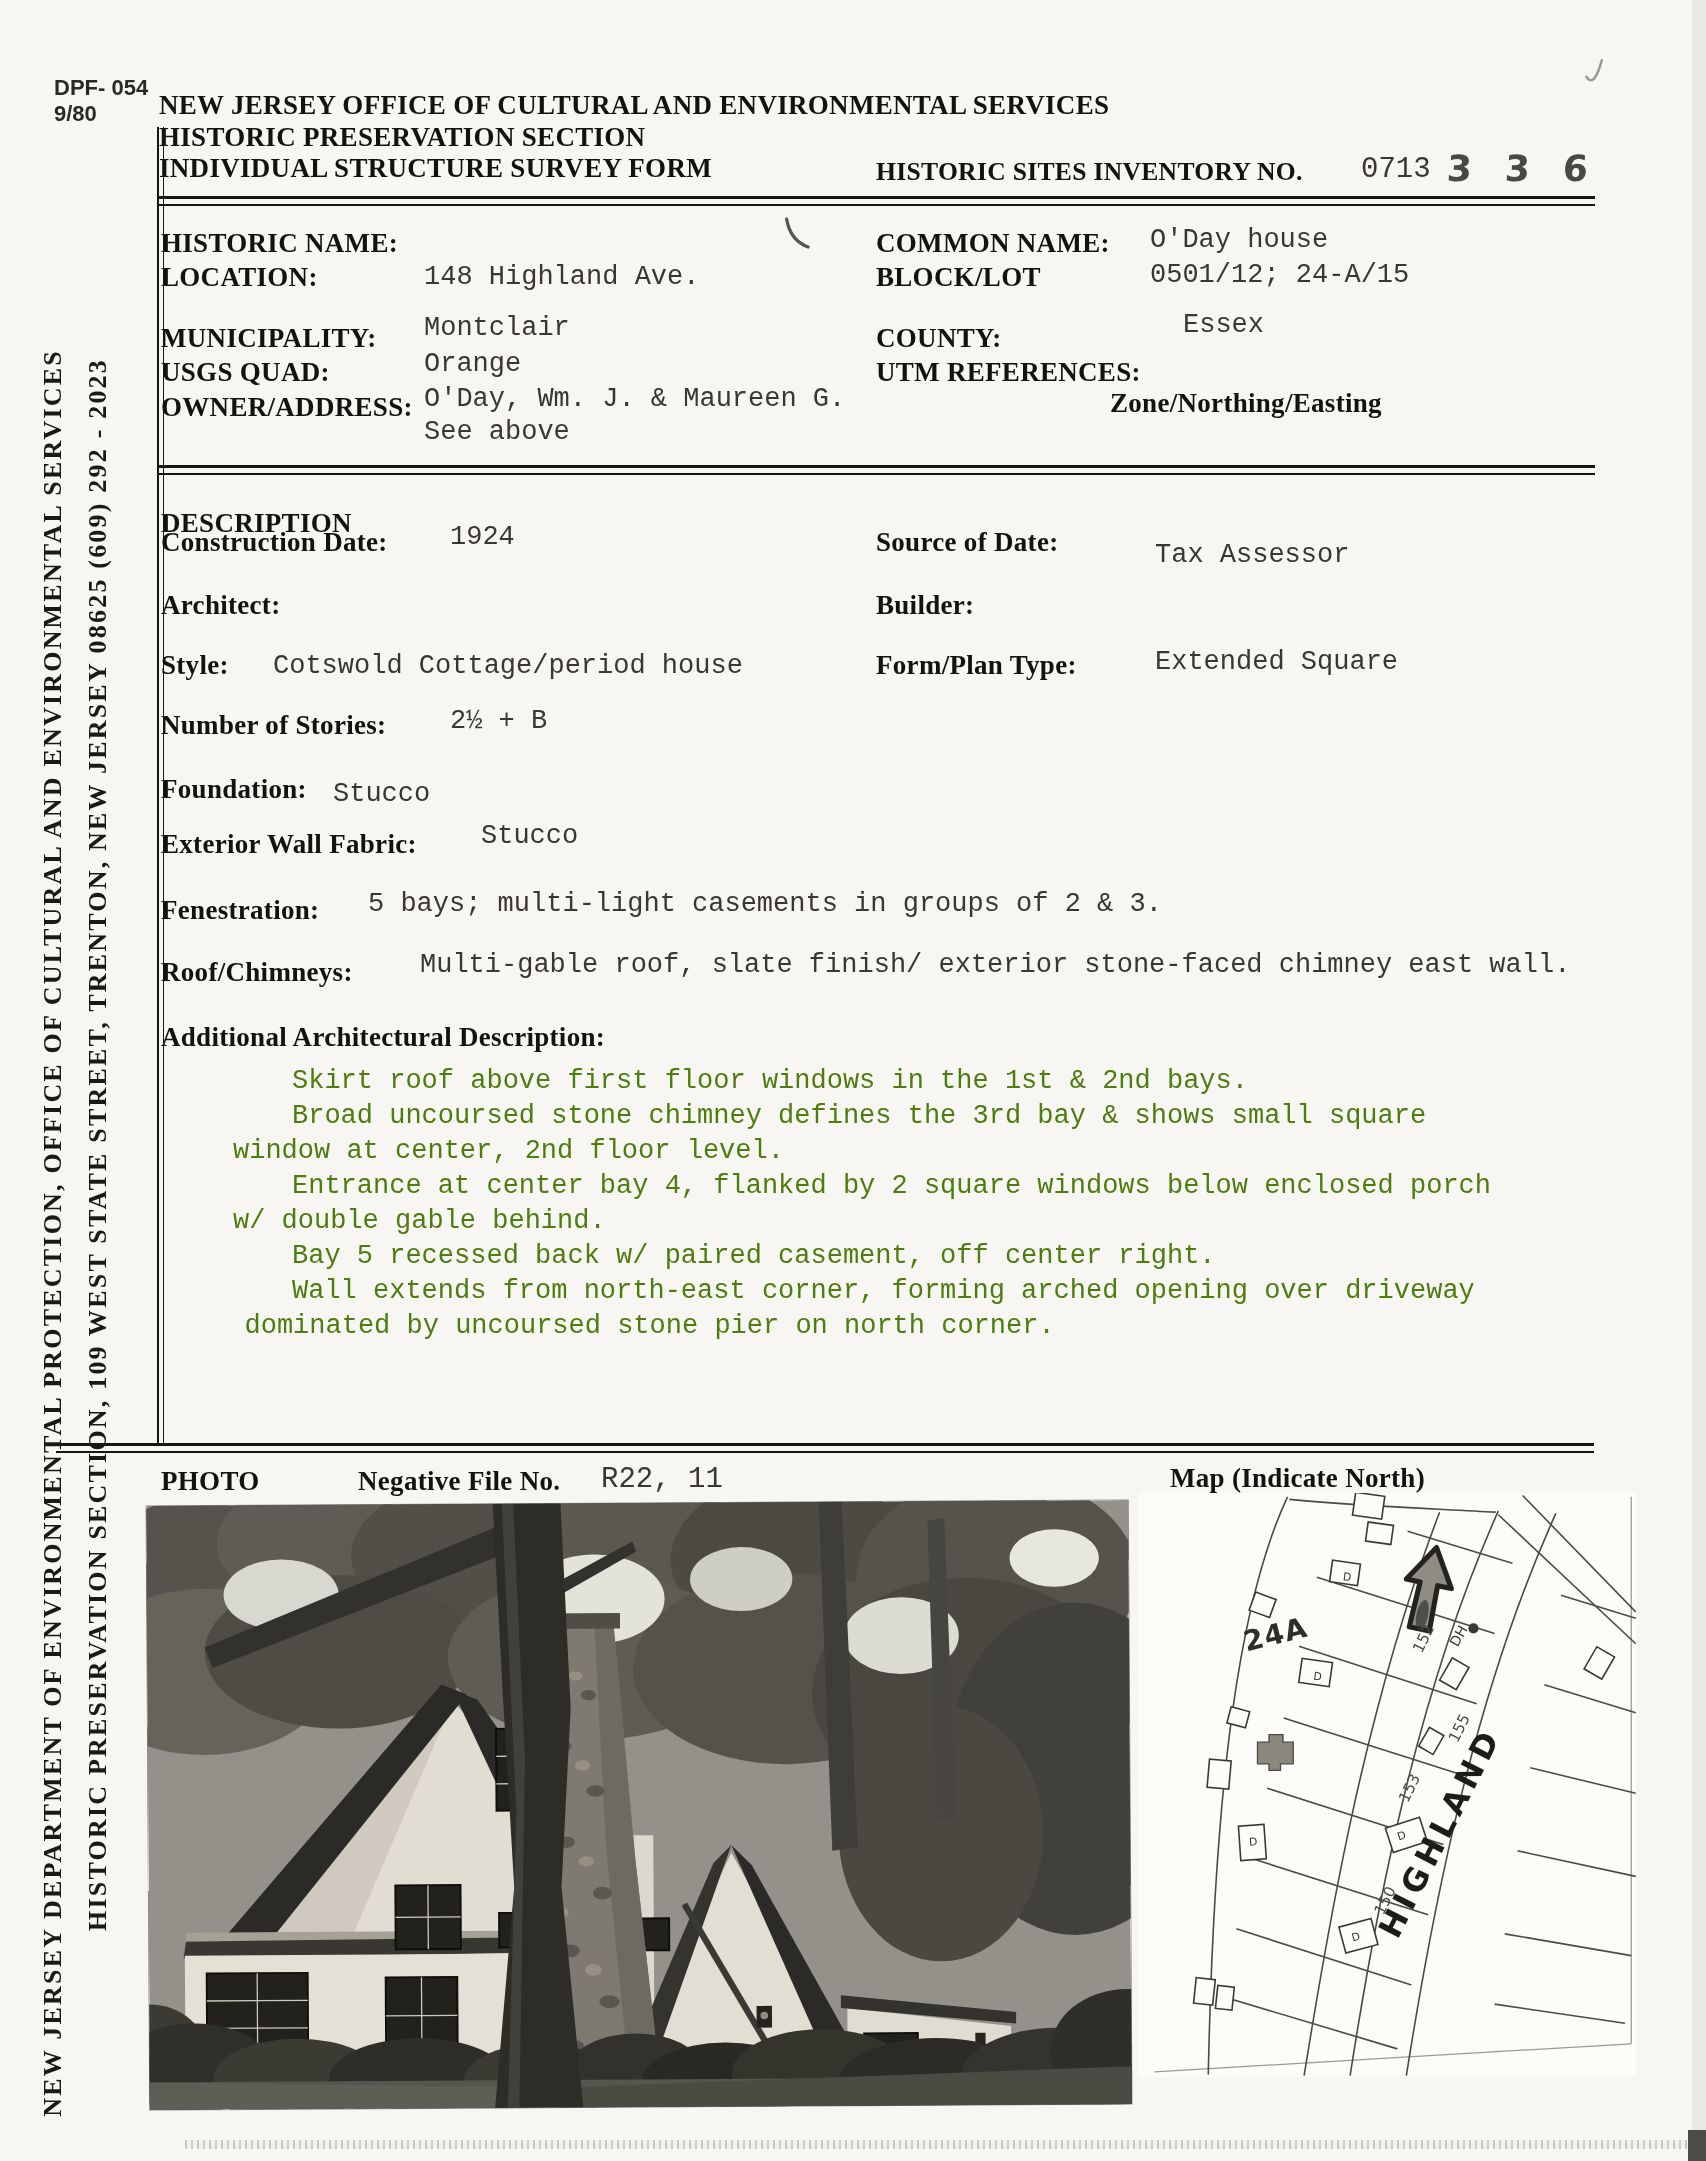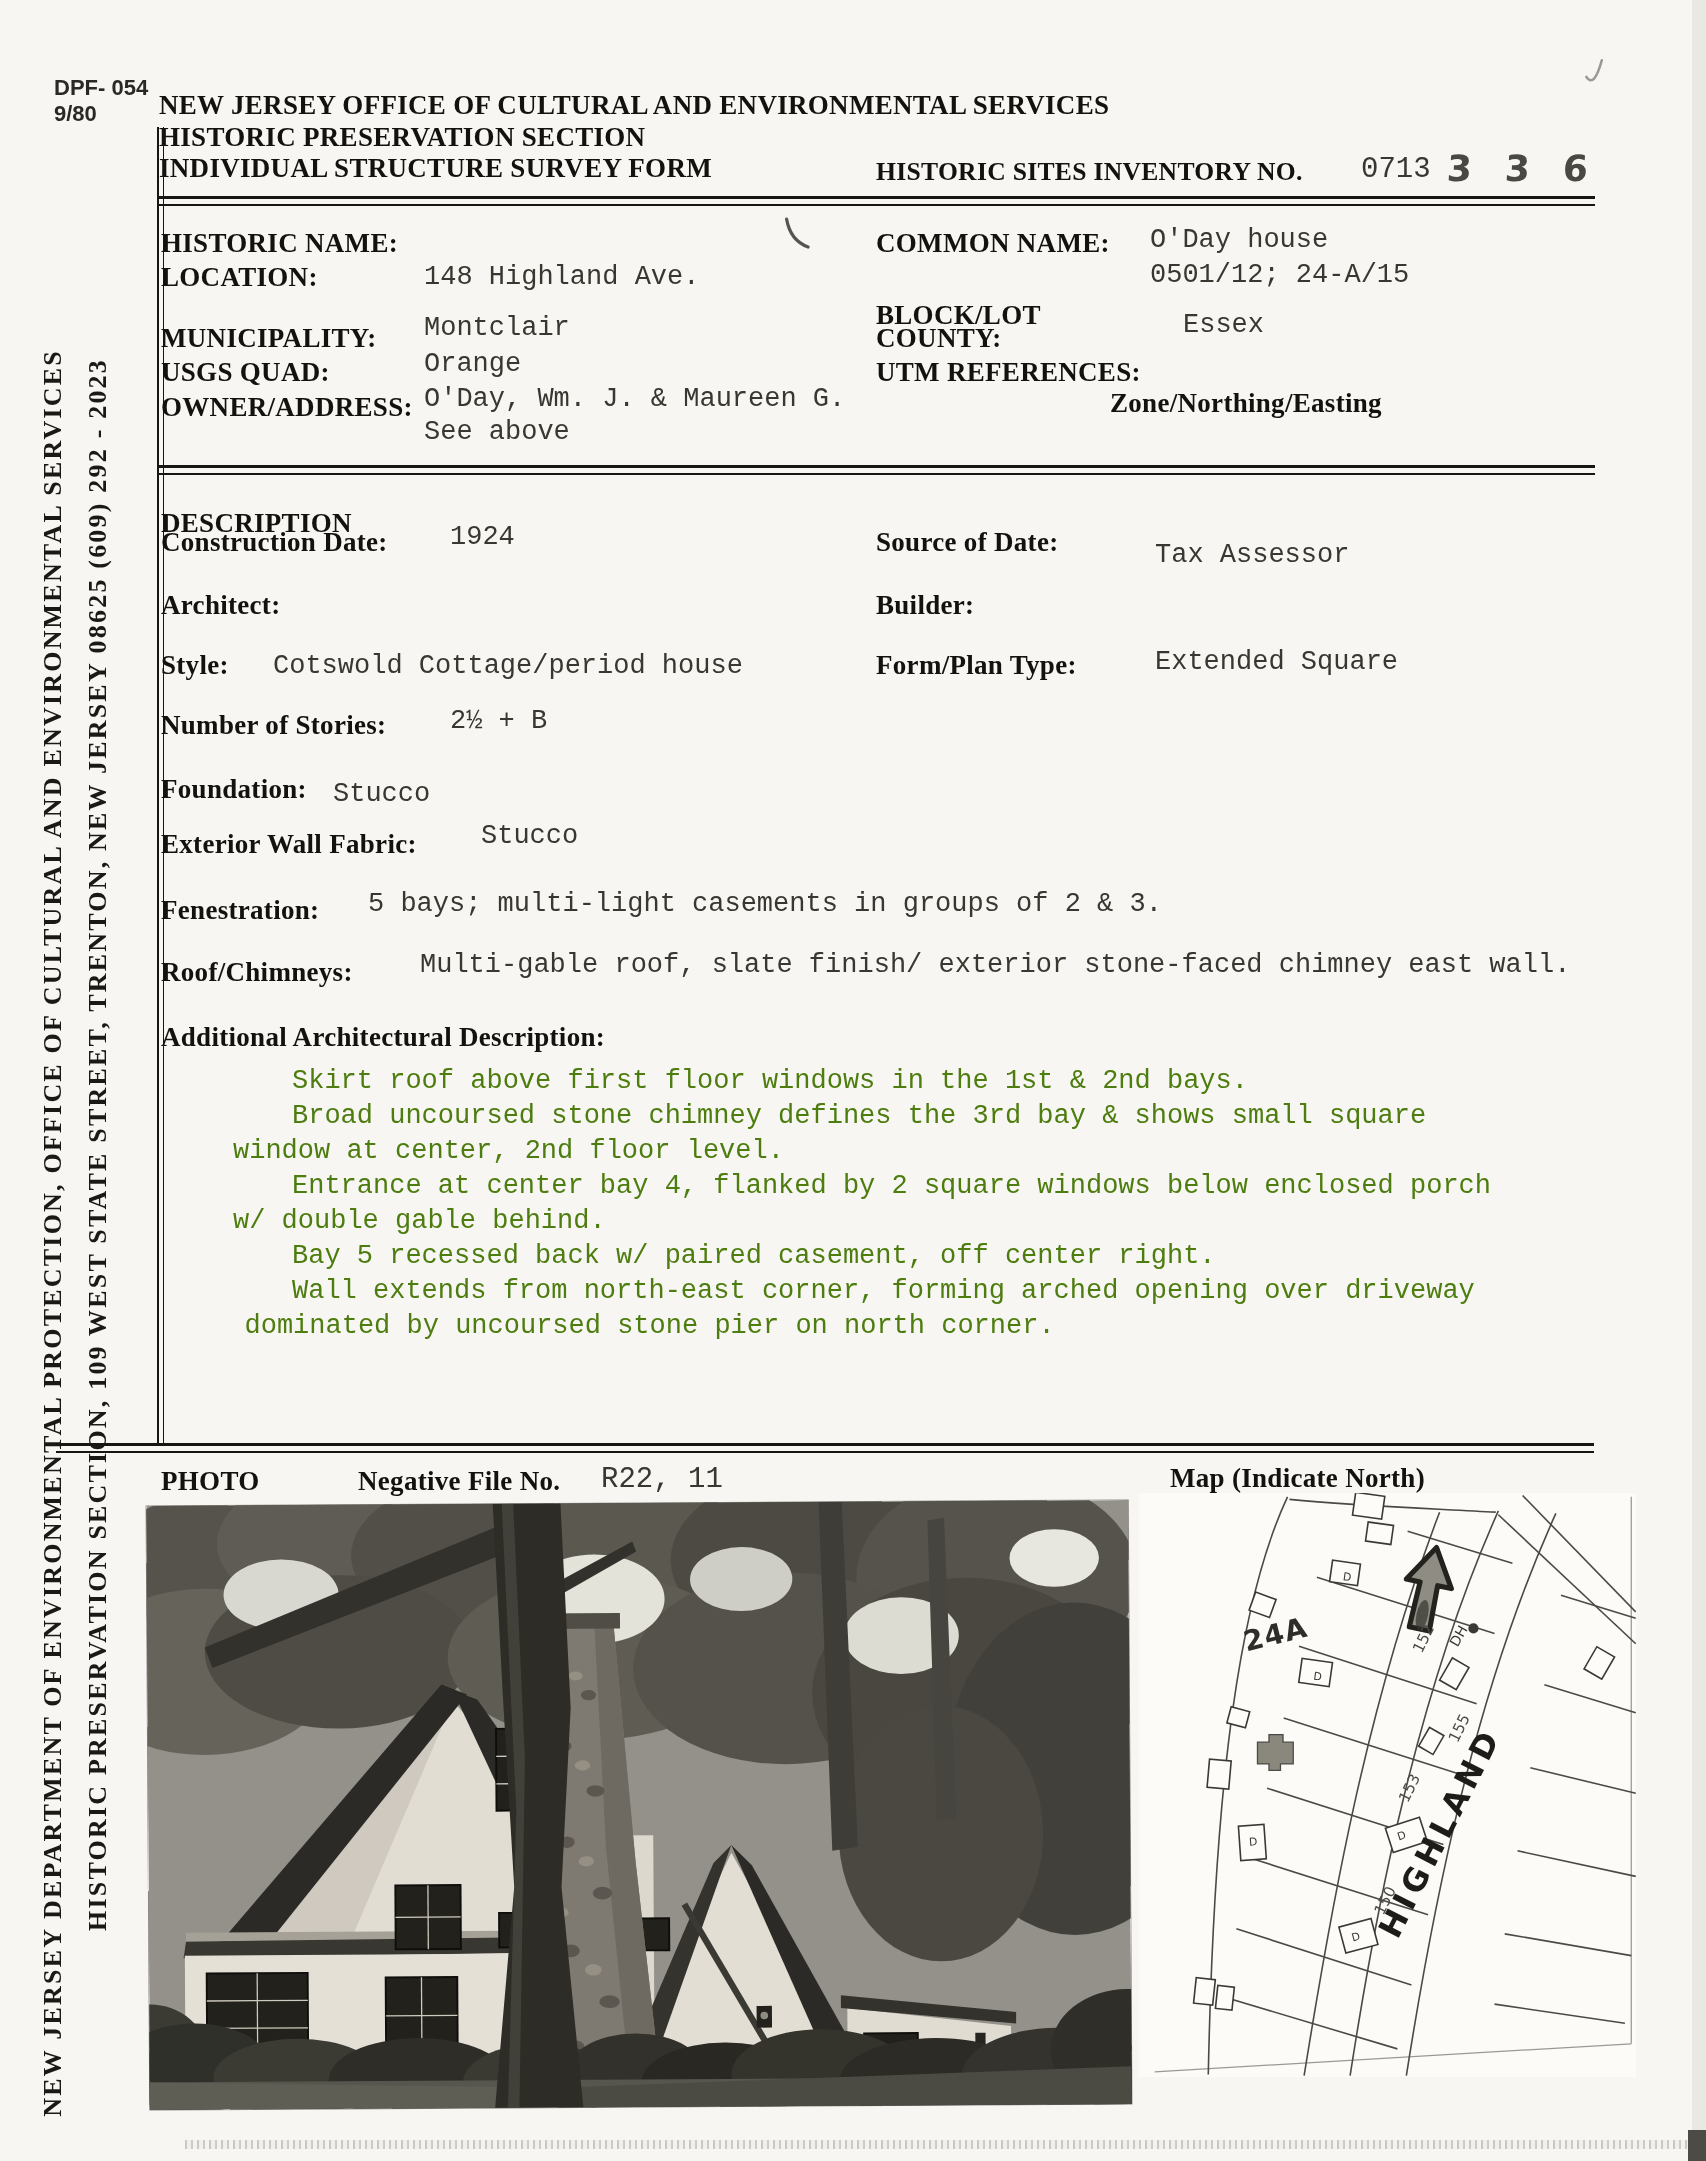--- a/index.html
+++ b/index.html
@@ -72,21 +72,21 @@
   <div class="lbl" style="left:161px;top:323px;">MUNICIPALITY:</div>
   <div class="typed" style="left:424px;top:313px;">Montclair</div>
   <div class="lbl" style="left:161px;top:357px;">USGS QUAD:</div>
   <div class="typed" style="left:424px;top:349px;">Orange</div>
   <div class="lbl" style="left:161px;top:392px;">OWNER/ADDRESS:</div>
   <div class="typed" style="left:424px;top:384px;">O'Day, Wm. J. &amp; Maureen G.</div>
   <div class="typed" style="left:424px;top:417px;">See above</div>
 
   <div class="lbl" style="left:876px;top:228px;">COMMON NAME:</div>
   <div class="typed" style="left:1150px;top:225px;">O'Day house</div>
-  <div class="lbl" style="left:876px;top:262px;margin-top:38px;">BLOCK/LOT</div>
+  <div class="lbl" style="left:876px;top:262px;">BLOCK/LOT</div>
   <div class="typed" style="left:1150px;top:260px;">0501/12;  24-A/15</div>
   <div class="lbl" style="left:876px;top:323px;">COUNTY:</div>
   <div class="typed" style="left:1183px;top:310px;">Essex</div>
   <div class="lbl" style="left:876px;top:357px;">UTM REFERENCES:</div>
   <div class="lbl" style="left:1110px;top:388px;">Zone/Northing/Easting</div>
 
   <div class="lbl" style="left:161px;top:478px;margin-top:30px;">DESCRIPTION</div>
 
   <div class="lbl" style="left:161px;top:527px;">Construction Date:</div>
   <div class="typed" style="left:450px;top:522px;">1924</div>

